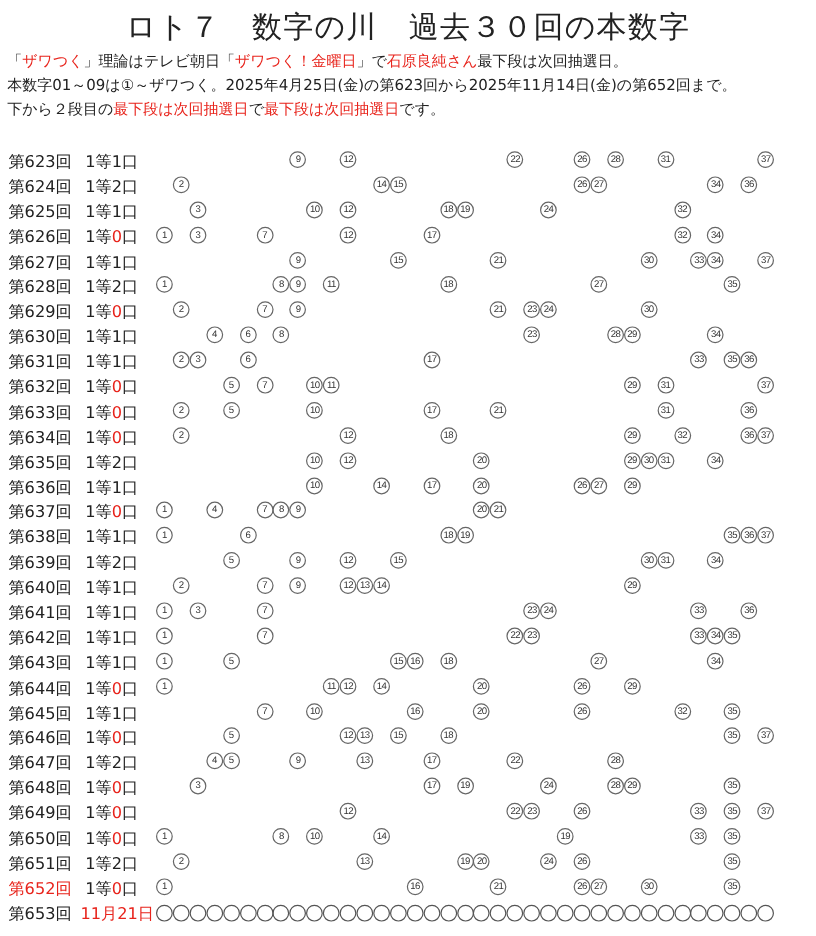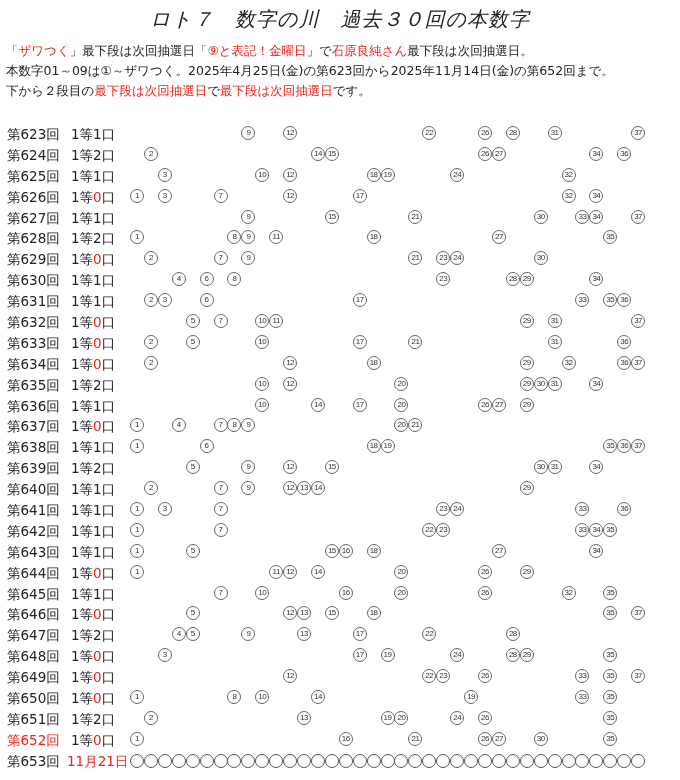--- a/index.html
+++ b/index.html
@@ -1,38 +1,38 @@
 <!DOCTYPE html>
 <html><head>
 <meta charset="utf-8">
 <style>
   html, body { margin:0; padding:0; background:#fff; }
   body { width:680px; height:780px; overflow:hidden; position:relative;
          font-family:"DejaVu Sans", "Liberation Sans", sans-serif; color:#222; }
   .title { position:absolute; top:6px; left:0; width:680px; text-align:center;
-           font-size:20px; letter-spacing:1px; color:#222;font-style:italic; }
+           font-size:25px; letter-spacing:1px; color:#222; }
   .intro { position:absolute; left:6px; font-size:12.5px; line-height:19px; white-space:nowrap; }
   .red { color:#e8241c; }
   .rows { position:absolute; top:124px; left:0; width:680px; }
   .row { position:relative; height:20.9px; font-size:13.5px; white-space:nowrap; }
   .draw { position:absolute; left:7px; top:2px; }
   .tickets { position:absolute; left:71px; top:2px; }
   .num { position:absolute; top:2px; width:14px; height:14px; margin-left:-7px;
          border:1px solid #666; border-radius:50%; box-sizing:border-box;
          font-size:8px; line-height:12px; text-align:center; color:#333;
          font-family:"Liberation Sans", sans-serif; letter-spacing:-0.5px; }
   .blank { position:absolute; top:3px; width:14px; height:14px; margin-left:-7px;
            border:1px solid #555; border-radius:50%; box-sizing:border-box; }
 </style>
 </head>
 <body>
 
 <div class="title">ロト７　数字の川　過去３０回の本数字</div>
 
-<div class="intro" style="top:41px;" id="intro1"><span>「</span><span class="red">ザワつく</span><span>」最下段は次回抽選日「</span><span class="red">⑨と表記！金曜日</span><span>」で</span><span class="red">石原良純さん</span><span>最下段は次回抽選日。</span></div>
+<div class="intro" style="top:41px;" id="intro1"><span>「</span><span class="red">ザワつく</span><span>」理論はテレビ朝日「</span><span class="red">ザワつく！金曜日</span><span>」で</span><span class="red">石原良純さん</span><span>最下段は次回抽選日。</span></div>
 <div class="intro" style="top:61px;">本数字01～09は①～ザワつく。2025年4月25日(金)の第623回から2025年11月14日(金)の第652回まで。</div>
 <div class="intro" style="top:81px;" id="intro3"><span>下から２段目の</span><span class="red">最下段は次回抽選日</span><span>で</span><span class="red">最下段は次回抽選日</span><span>です。</span></div>
 
 <div class="rows" id="rows">
     <div class="row">
       <span class="draw">第623回</span>
       <span class="tickets"><span>1等</span><span>1</span><span>口</span></span>
       <span class="num" style="left: 248.36px;">9</span>
       <span class="num" style="left: 290.12px;">12</span>
       <span class="num" style="left: 429.32px;">22</span>

